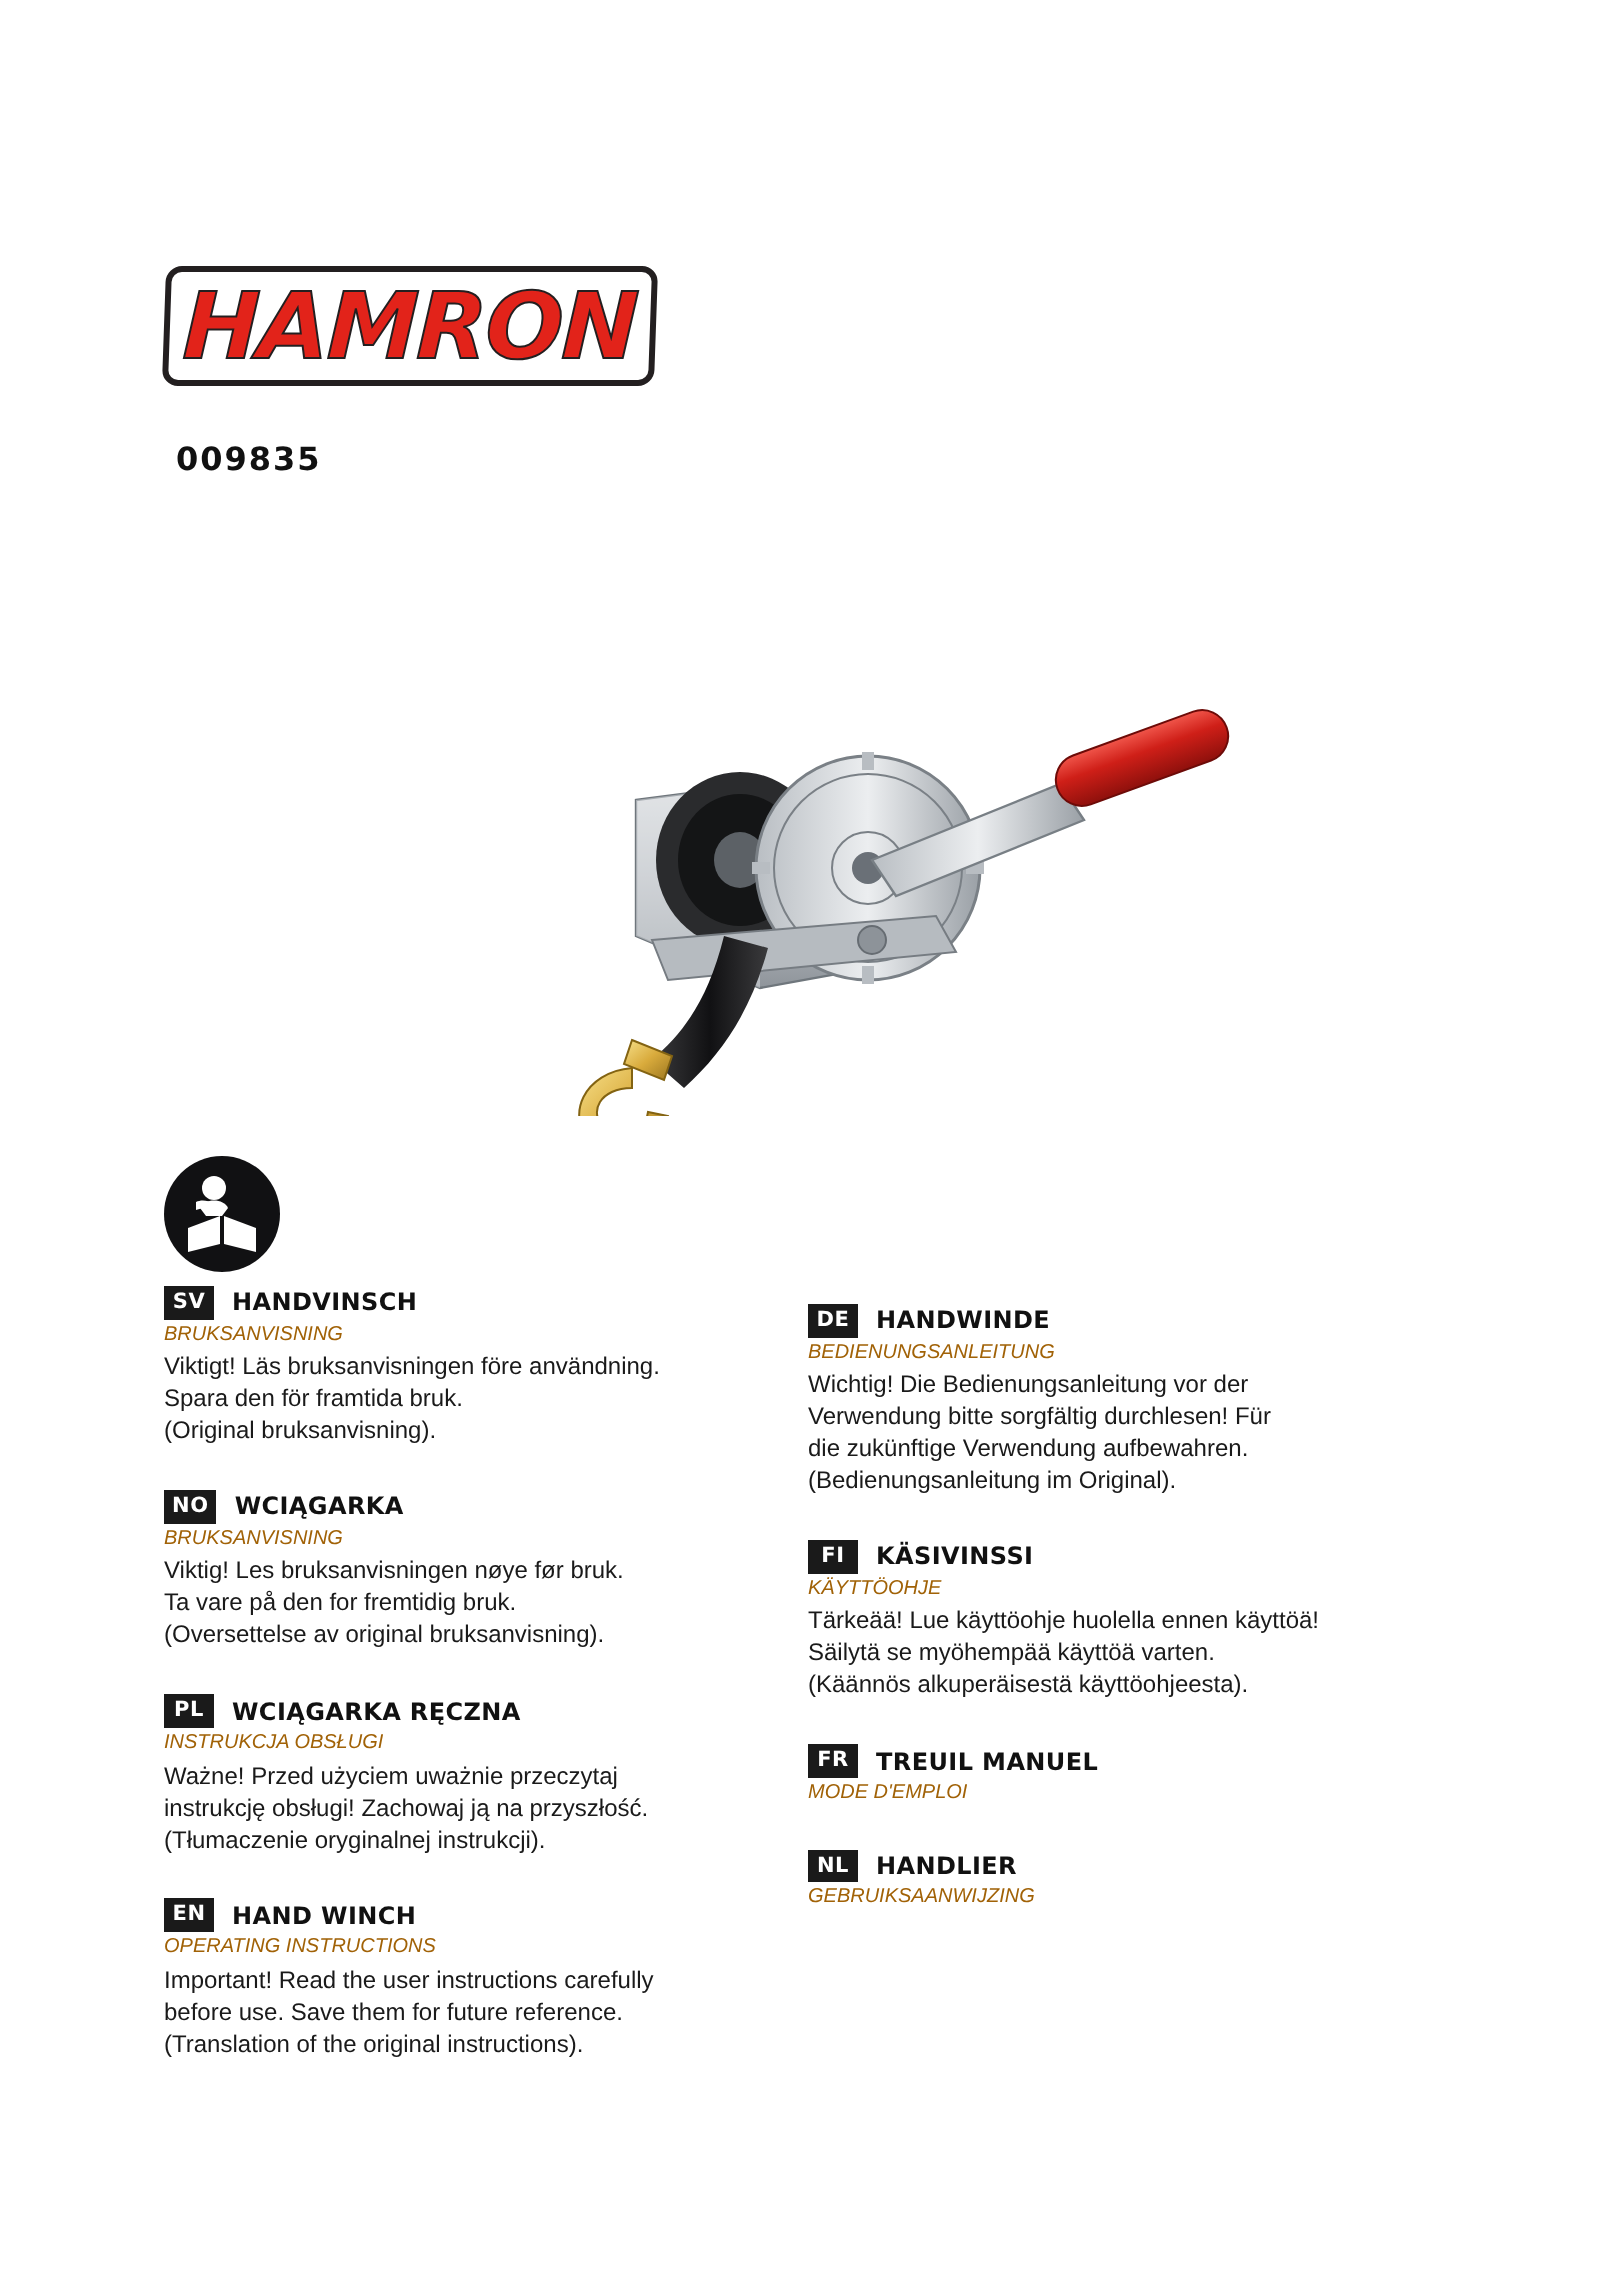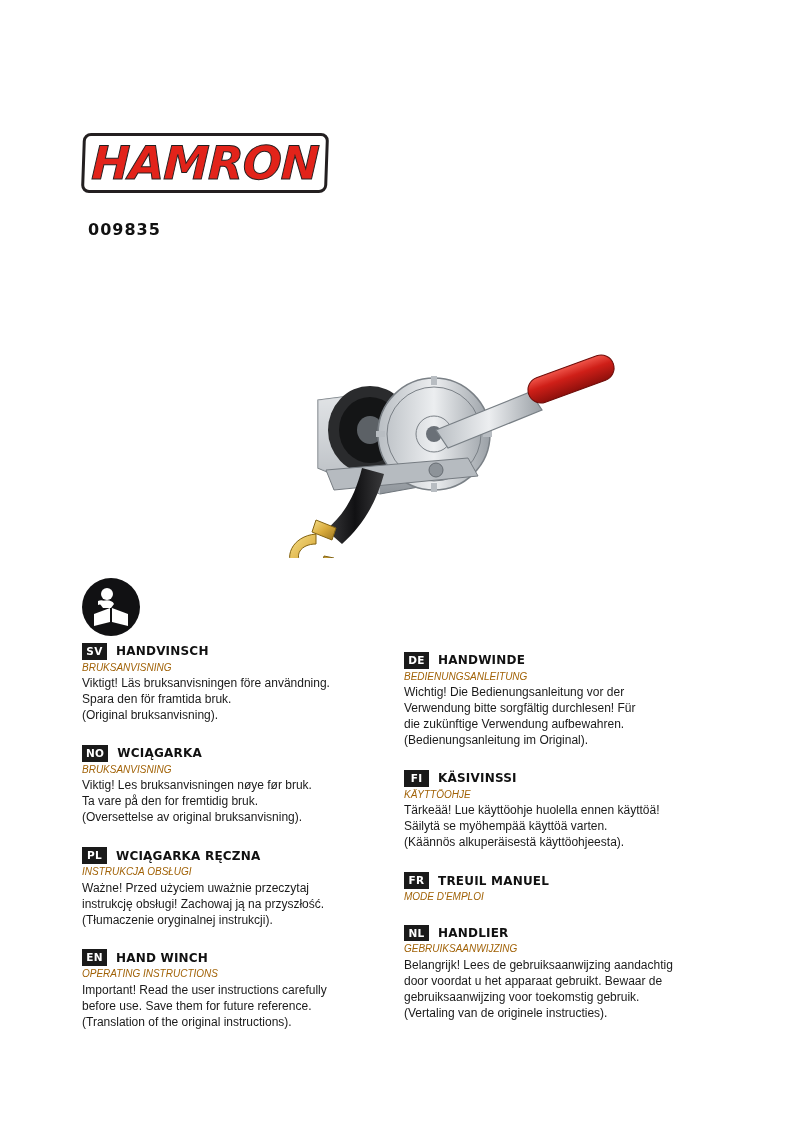--- a/index.html
+++ b/index.html
@@ -295,19 +295,15 @@
     </div>
     <div class="lang-sub">MODE D'EMPLOI</div>
   </div>
 
   <div class="lang-block">
     <div class="lang-head">
       <span class="lang-code">NL</span>
       <span class="lang-title">HANDLIER</span>
     </div>
     <div class="lang-sub">GEBRUIKSAANWIJZING</div>
-    <div class="lang-body">Belangrijk! Lees de gebruiksaanwijzing aandachtig
-door voordat u het apparaat gebruikt. Bewaar de
-gebruiksaanwijzing voor toekomstig gebruik.
-(Vertaling van de originele instructies).</div>
   </div>
 
 </div>
 
 </body></html>

